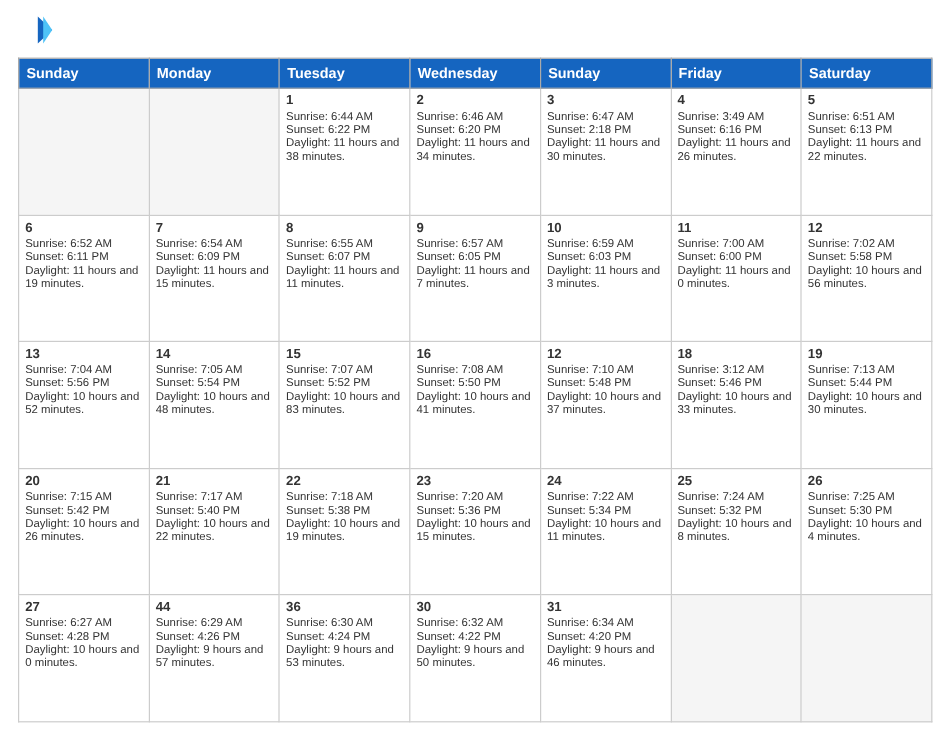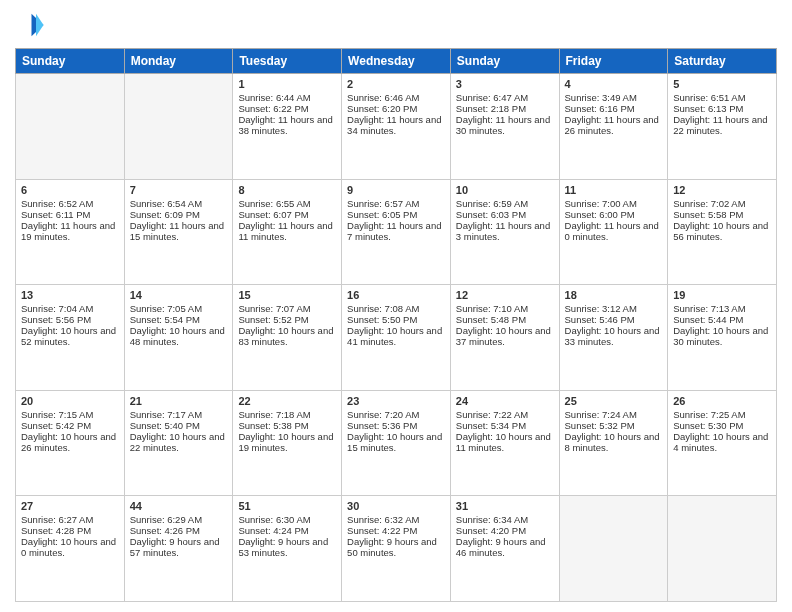--- a/index.html
+++ b/index.html
@@ -293,21 +293,21 @@
             <div>Sunset: 4:28 PM</div>
             <div>Daylight: 10 hours and 0 minutes.</div>
           </td>
           <td>
             <span class="day-num">44</span>
             <div>Sunrise: 6:29 AM</div>
             <div>Sunset: 4:26 PM</div>
             <div>Daylight: 9 hours and 57 minutes.</div>
           </td>
           <td>
-            <span class="day-num">51</span>
+            <span class="day-num">36</span>
             <div>Sunrise: 6:30 AM</div>
             <div>Sunset: 4:24 PM</div>
             <div>Daylight: 9 hours and 53 minutes.</div>
           </td>
           <td>
             <span class="day-num">30</span>
             <div>Sunrise: 6:32 AM</div>
             <div>Sunset: 4:22 PM</div>
             <div>Daylight: 9 hours and 50 minutes.</div>
           </td>

